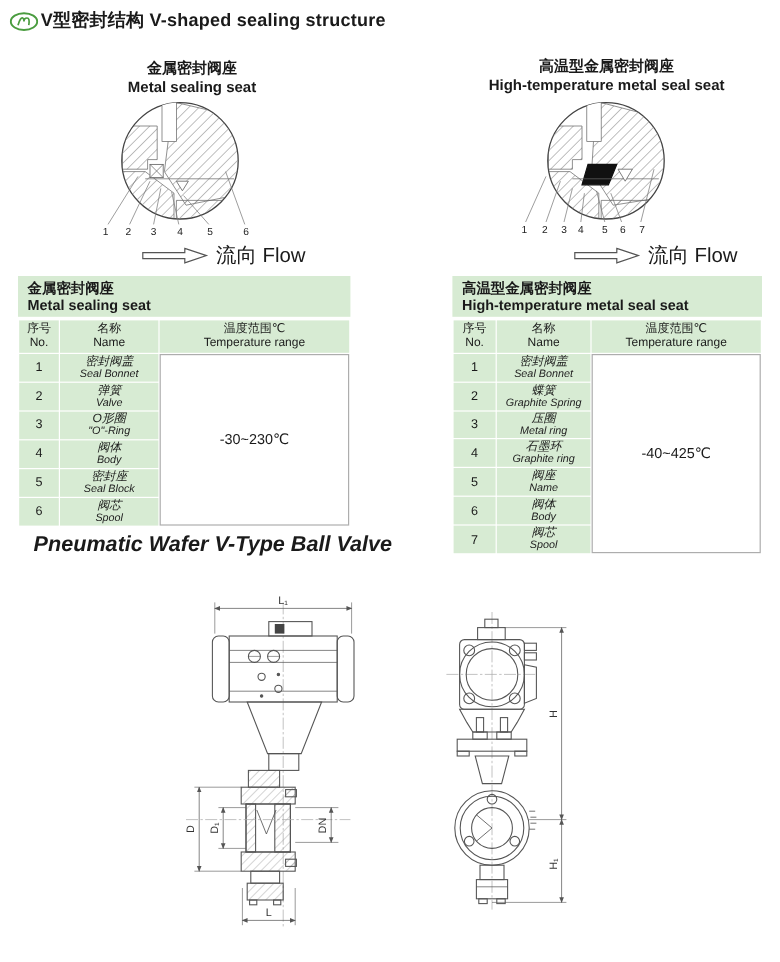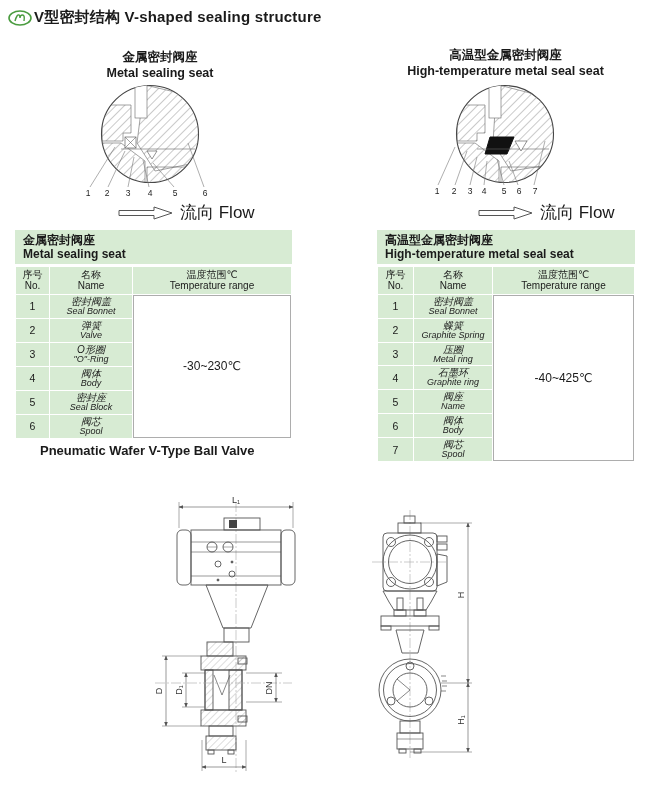--- a/index.html
+++ b/index.html
@@ -2,21 +2,21 @@
 <html><head>
 <meta charset="utf-8">
 <style>
   html,body{margin:0;padding:0;background:#fff;}
   .page{position:relative;width:650px;height:802px;background:#fff;overflow:hidden;
         font-family:"Liberation Sans","DejaVu Sans",sans-serif;color:#1a1a1a;}
   .abs{position:absolute;}
   
   .sec-head{display:flex;align-items:center;gap:2px;}
   .sec-title{font-size:15px;font-weight:bold;letter-spacing:.2px;}
-  .sec-sub{font-size:13px;font-weight:bold;margin-left:32px;margin-top:1px;}
+  .sec-sub{font-size:18px;font-weight:bold;margin-left:20px;margin-top:1px;font-style:italic;}
   
   .diag-title{text-align:center;font-size:12.5px;font-weight:bold;line-height:1.25;}
   .flow-row{display:flex;align-items:center;gap:6px;font-size:17px;}
   
   .tbl-title{background:#d7ebd3;padding:3px 8px 2px 8px;font-size:12px;font-weight:bold;
              line-height:1.2;margin-bottom:2px;}
   .tbl-title .en{font-weight:bold;}
   table.seat{border-collapse:separate;border-spacing:1.5px;width:100%;table-layout:fixed;}
   table.seat th{background:#d7ebd3;font-size:10px;font-weight:normal;line-height:1.15;
                 padding:2px 0;vertical-align:middle;}

